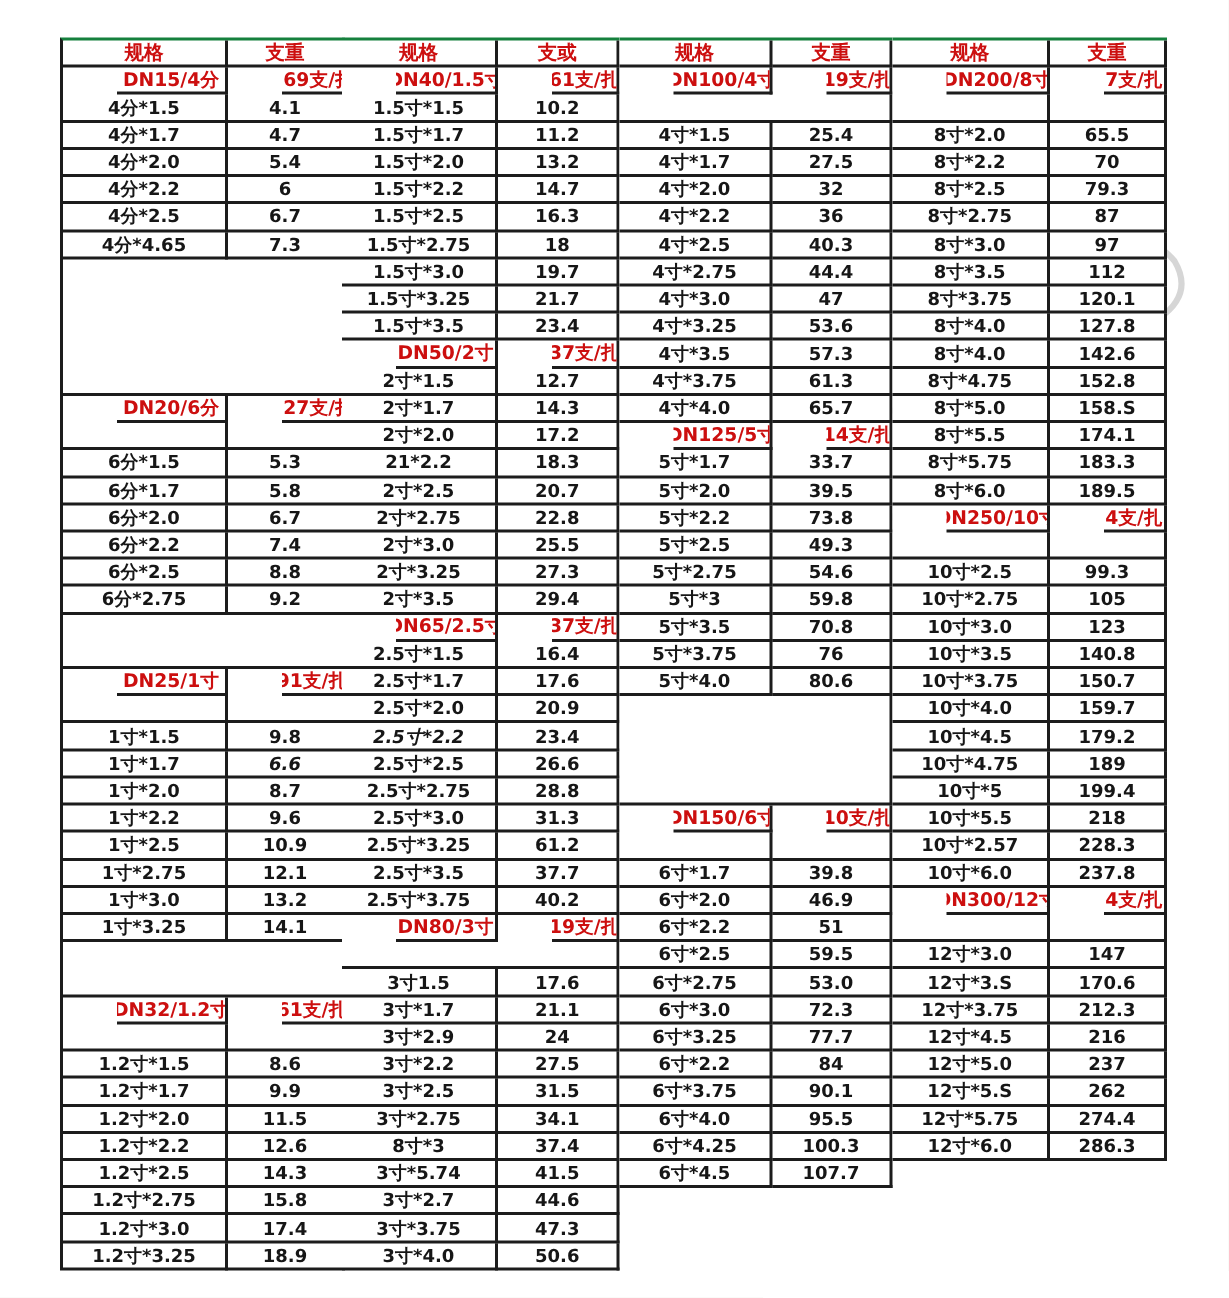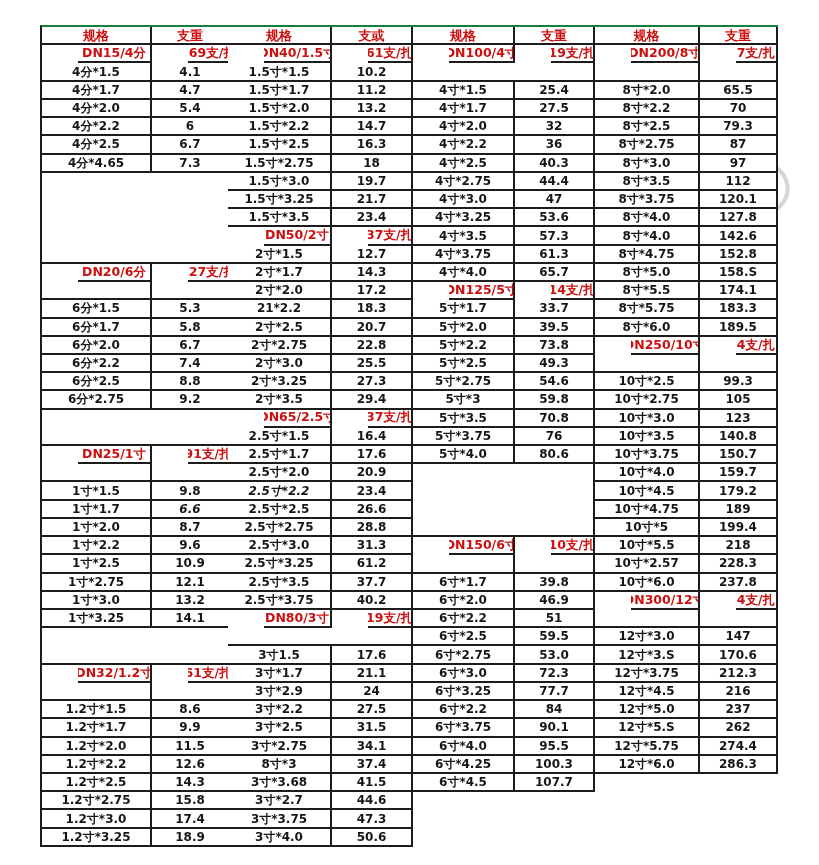--- a/index.html
+++ b/index.html
@@ -199,21 +199,21 @@
         <div class="cell d">3寸*2.9</div>
         <div class="cell d">24</div>
         <div class="cell d">3寸*2.2</div>
         <div class="cell d">27.5</div>
         <div class="cell d">3寸*2.5</div>
         <div class="cell d">31.5</div>
         <div class="cell d">3寸*2.75</div>
         <div class="cell d">34.1</div>
         <div class="cell d">8寸*3</div>
         <div class="cell d">37.4</div>
-        <div class="cell d">3寸*3.68</div>
+        <div class="cell d">3寸*5.74</div>
         <div class="cell d">41.5</div>
         <div class="cell d">3寸*2.7</div>
         <div class="cell d">44.6</div>
         <div class="cell d">3寸*3.75</div>
         <div class="cell d">47.3</div>
         <div class="cell d">3寸*4.0</div>
         <div class="cell d">50.6</div>
       </div>
       <div class="pair" style="left: 413px; top: 25px; width: 182px; grid-template-columns: 102px 80px; grid-auto-rows: 18.22px;">
         <div class="cell h">规格</div>

